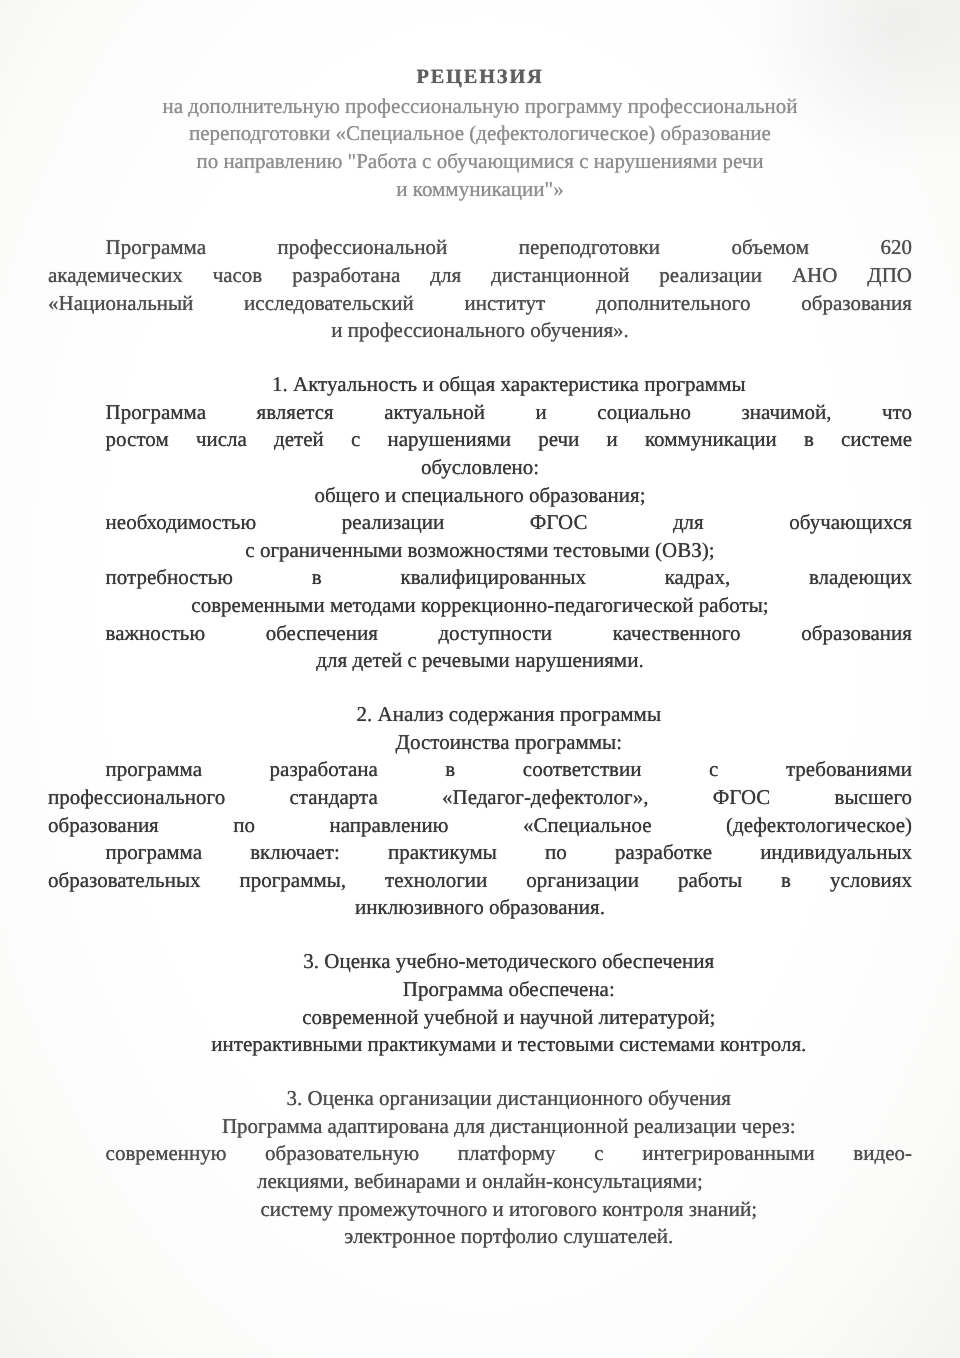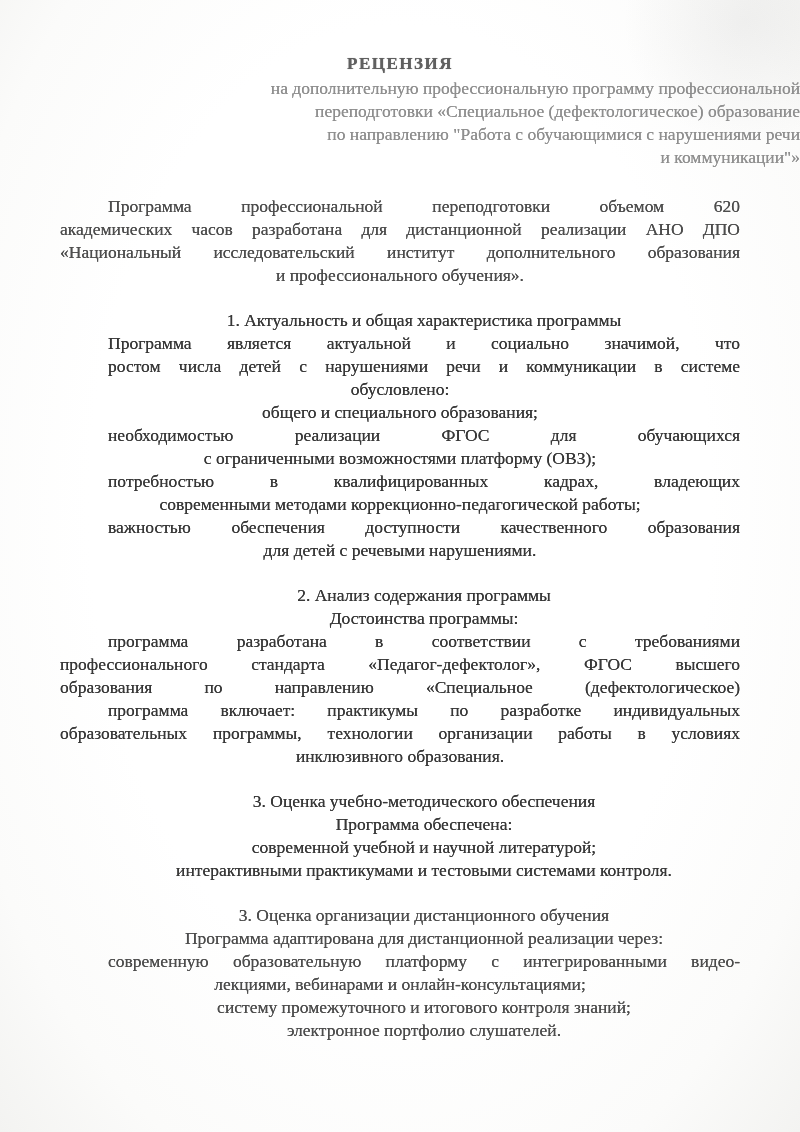--- a/index.html
+++ b/index.html
@@ -30,29 +30,29 @@
     line-height: 23px;
     font-weight: bold;
     letter-spacing: 1.5px;
     color: #5f5f5f;
     text-shadow: 0 0 0.7px currentColor;
   }
   .subtitle .line {
     color: #8f8f8f;
   }
   main.doc-body {
-    padding: 0 60px;
+    padding: 0 40px;
   }
   .line {
     font-size: 17.5px;
     line-height: 23px;
     text-align: center;
     text-shadow: 0 0 0.6px currentColor;
   }
-  .line.c { text-align: right; }
+  .line.c { text-align: center; }
   .line.i { text-indent: 48px; }
   .line.j { text-align: justify; text-align-last: justify; }
   section.block { margin-top: 22px; }
   main.doc-body > section.block:first-child { margin-top: 26px; }
   .t-mid { color: #4d4d4d; }
 </style>
 </head>
 <body>
 
 <div class="page">
@@ -73,21 +73,21 @@
           <div class="line j">«Национальный исследовательский институт дополнительного образования</div>
           <div class="line">и профессионального обучения».</div>
         </section>
         <section class="block">
           <div class="line i">1. Актуальность и общая характеристика программы</div>
           <div class="line i j">Программа является актуальной и социально значимой, что</div>
           <div class="line i j">ростом числа детей с нарушениями речи и коммуникации в системе</div>
           <div class="line">обусловлено:</div>
           <div class="line">общего и специального образования;</div>
           <div class="line i j">необходимостью реализации ФГОС для обучающихся</div>
-          <div class="line">с ограниченными возможностями платформу (ОВЗ);</div>
+          <div class="line">с ограниченными возможностями тестовыми (ОВЗ);</div>
           <div class="line i j">потребностью в квалифицированных кадрах, владеющих</div>
           <div class="line">современными методами коррекционно-педагогической работы;</div>
           <div class="line i j">важностью обеспечения доступности качественного образования</div>
           <div class="line">для детей с речевыми нарушениями.</div>
         </section>
         <section class="block">
           <div class="line i">2. Анализ содержания программы</div>
           <div class="line i">Достоинства программы:</div>
           <div class="line i j">программа разработана в соответствии с требованиями</div>
           <div class="line j">профессионального стандарта «Педагог-дефектолог», ФГОС высшего</div>

